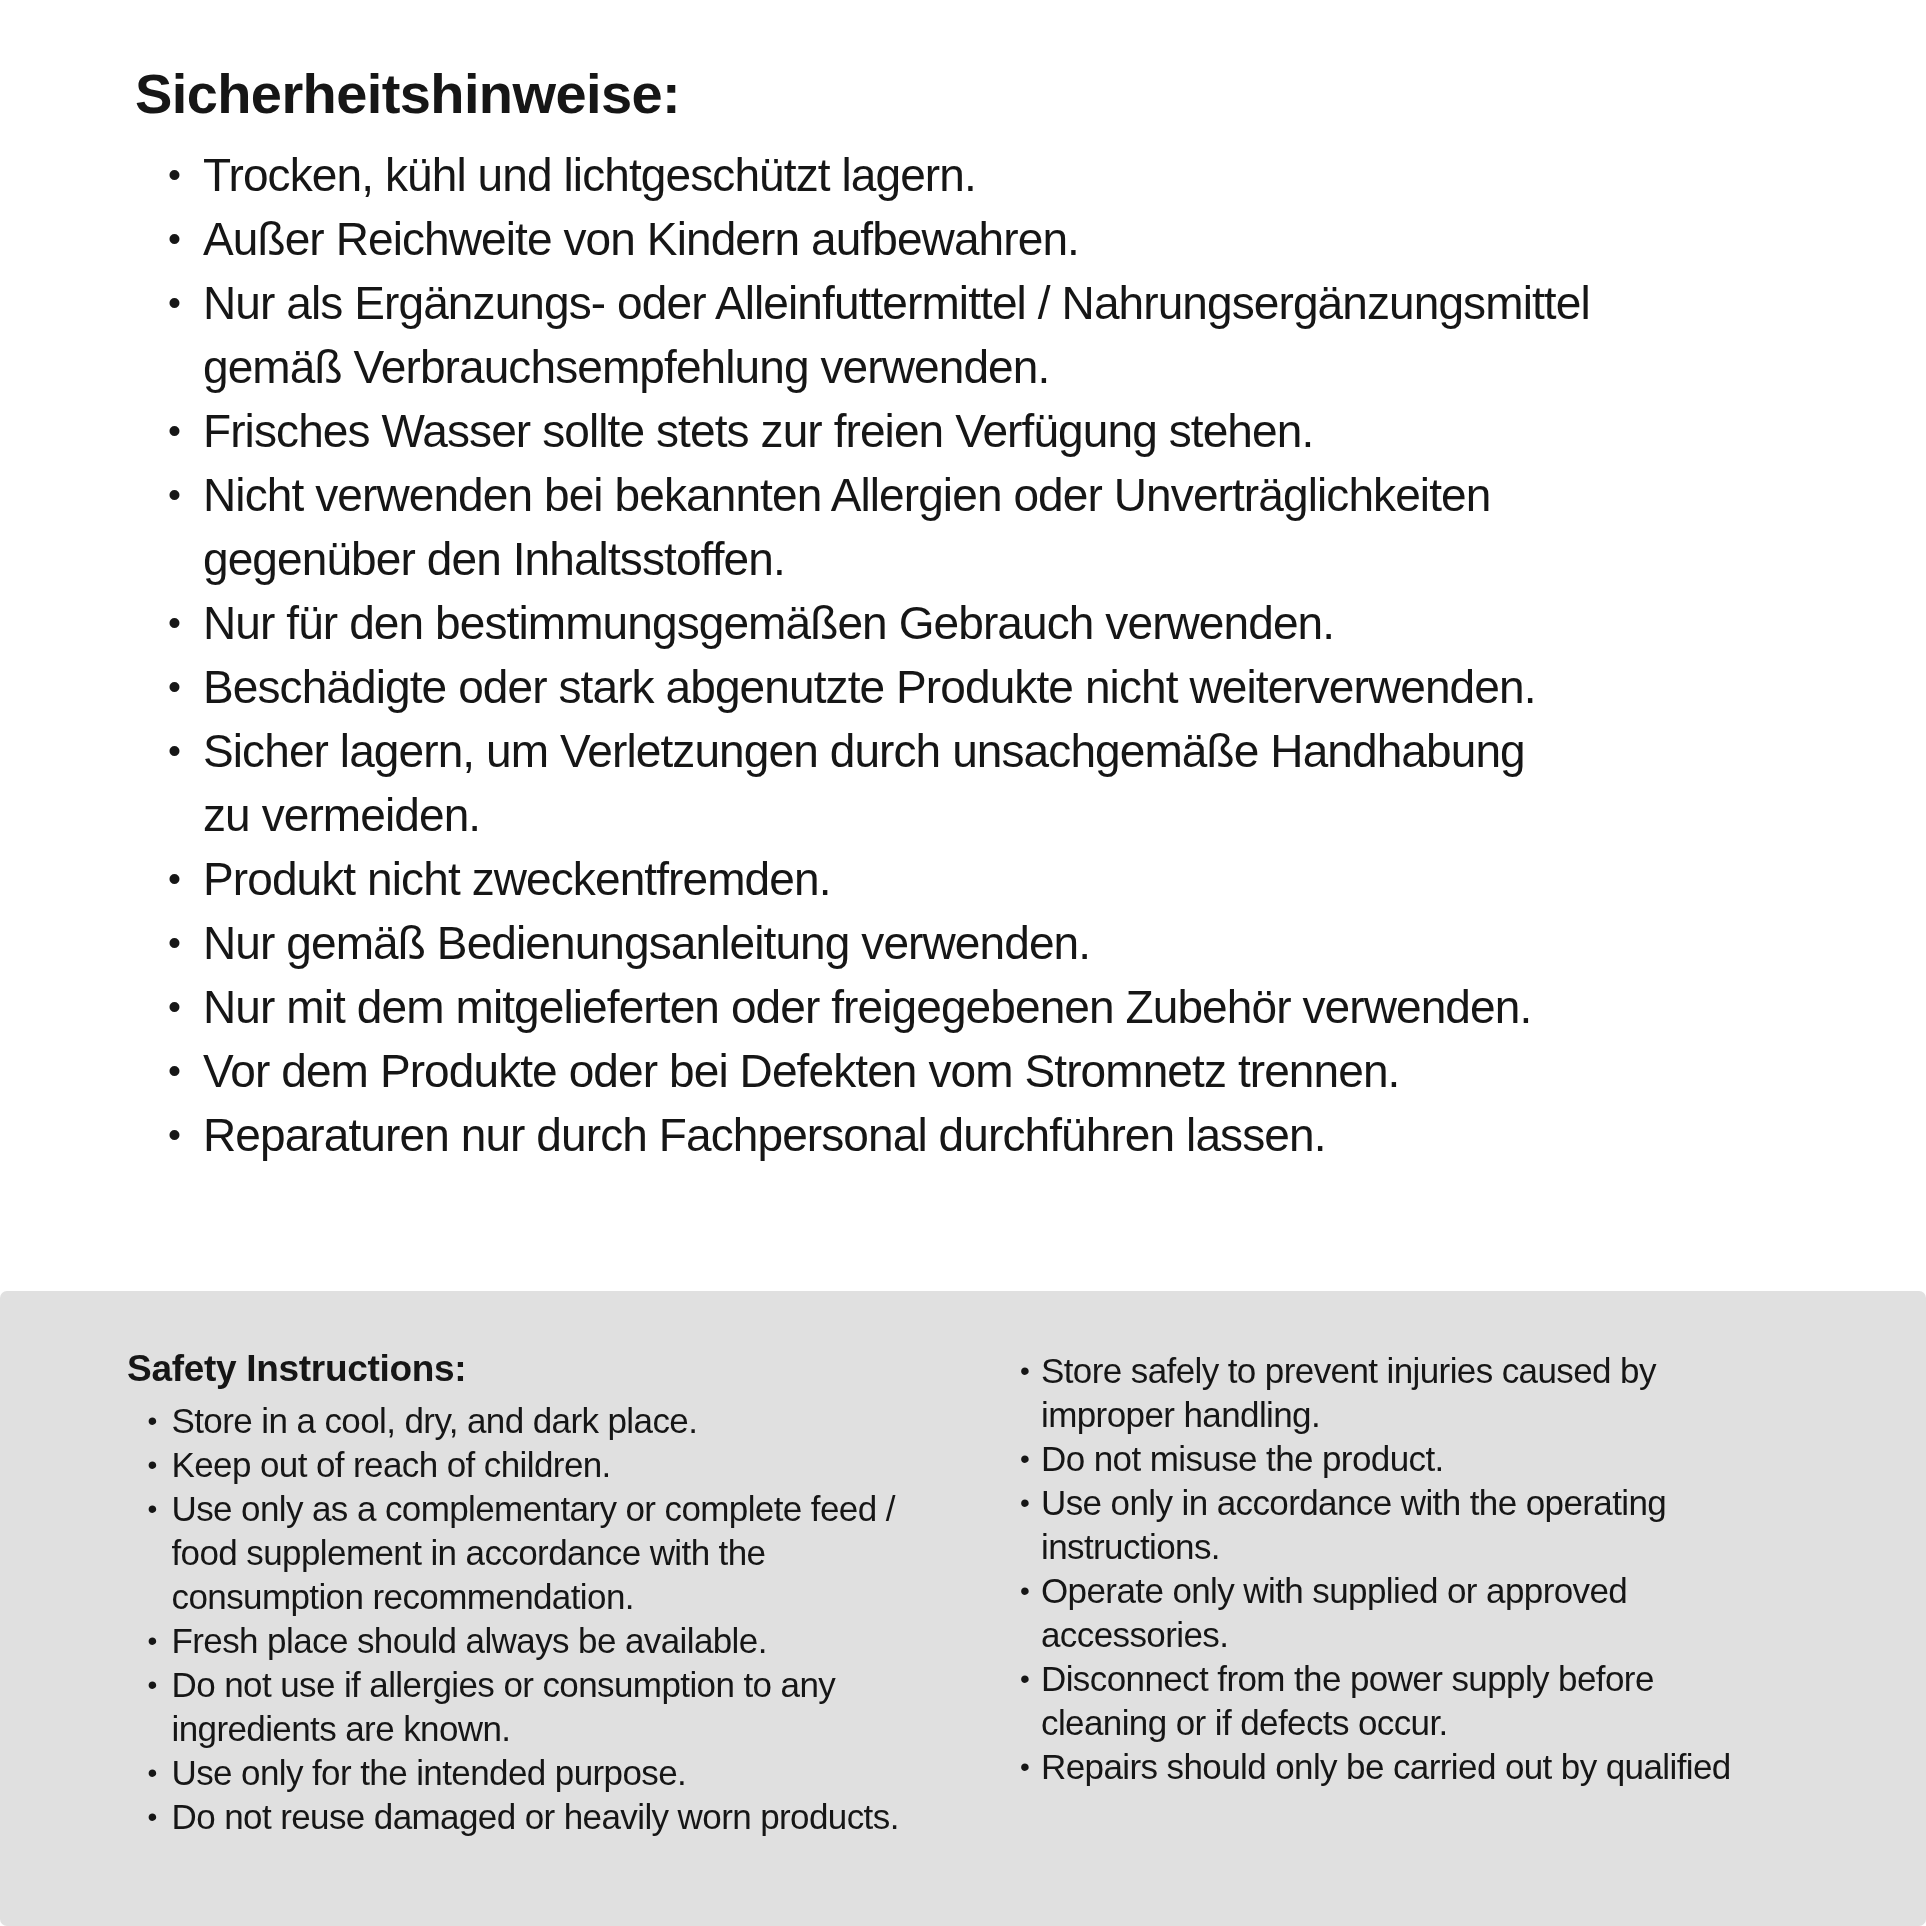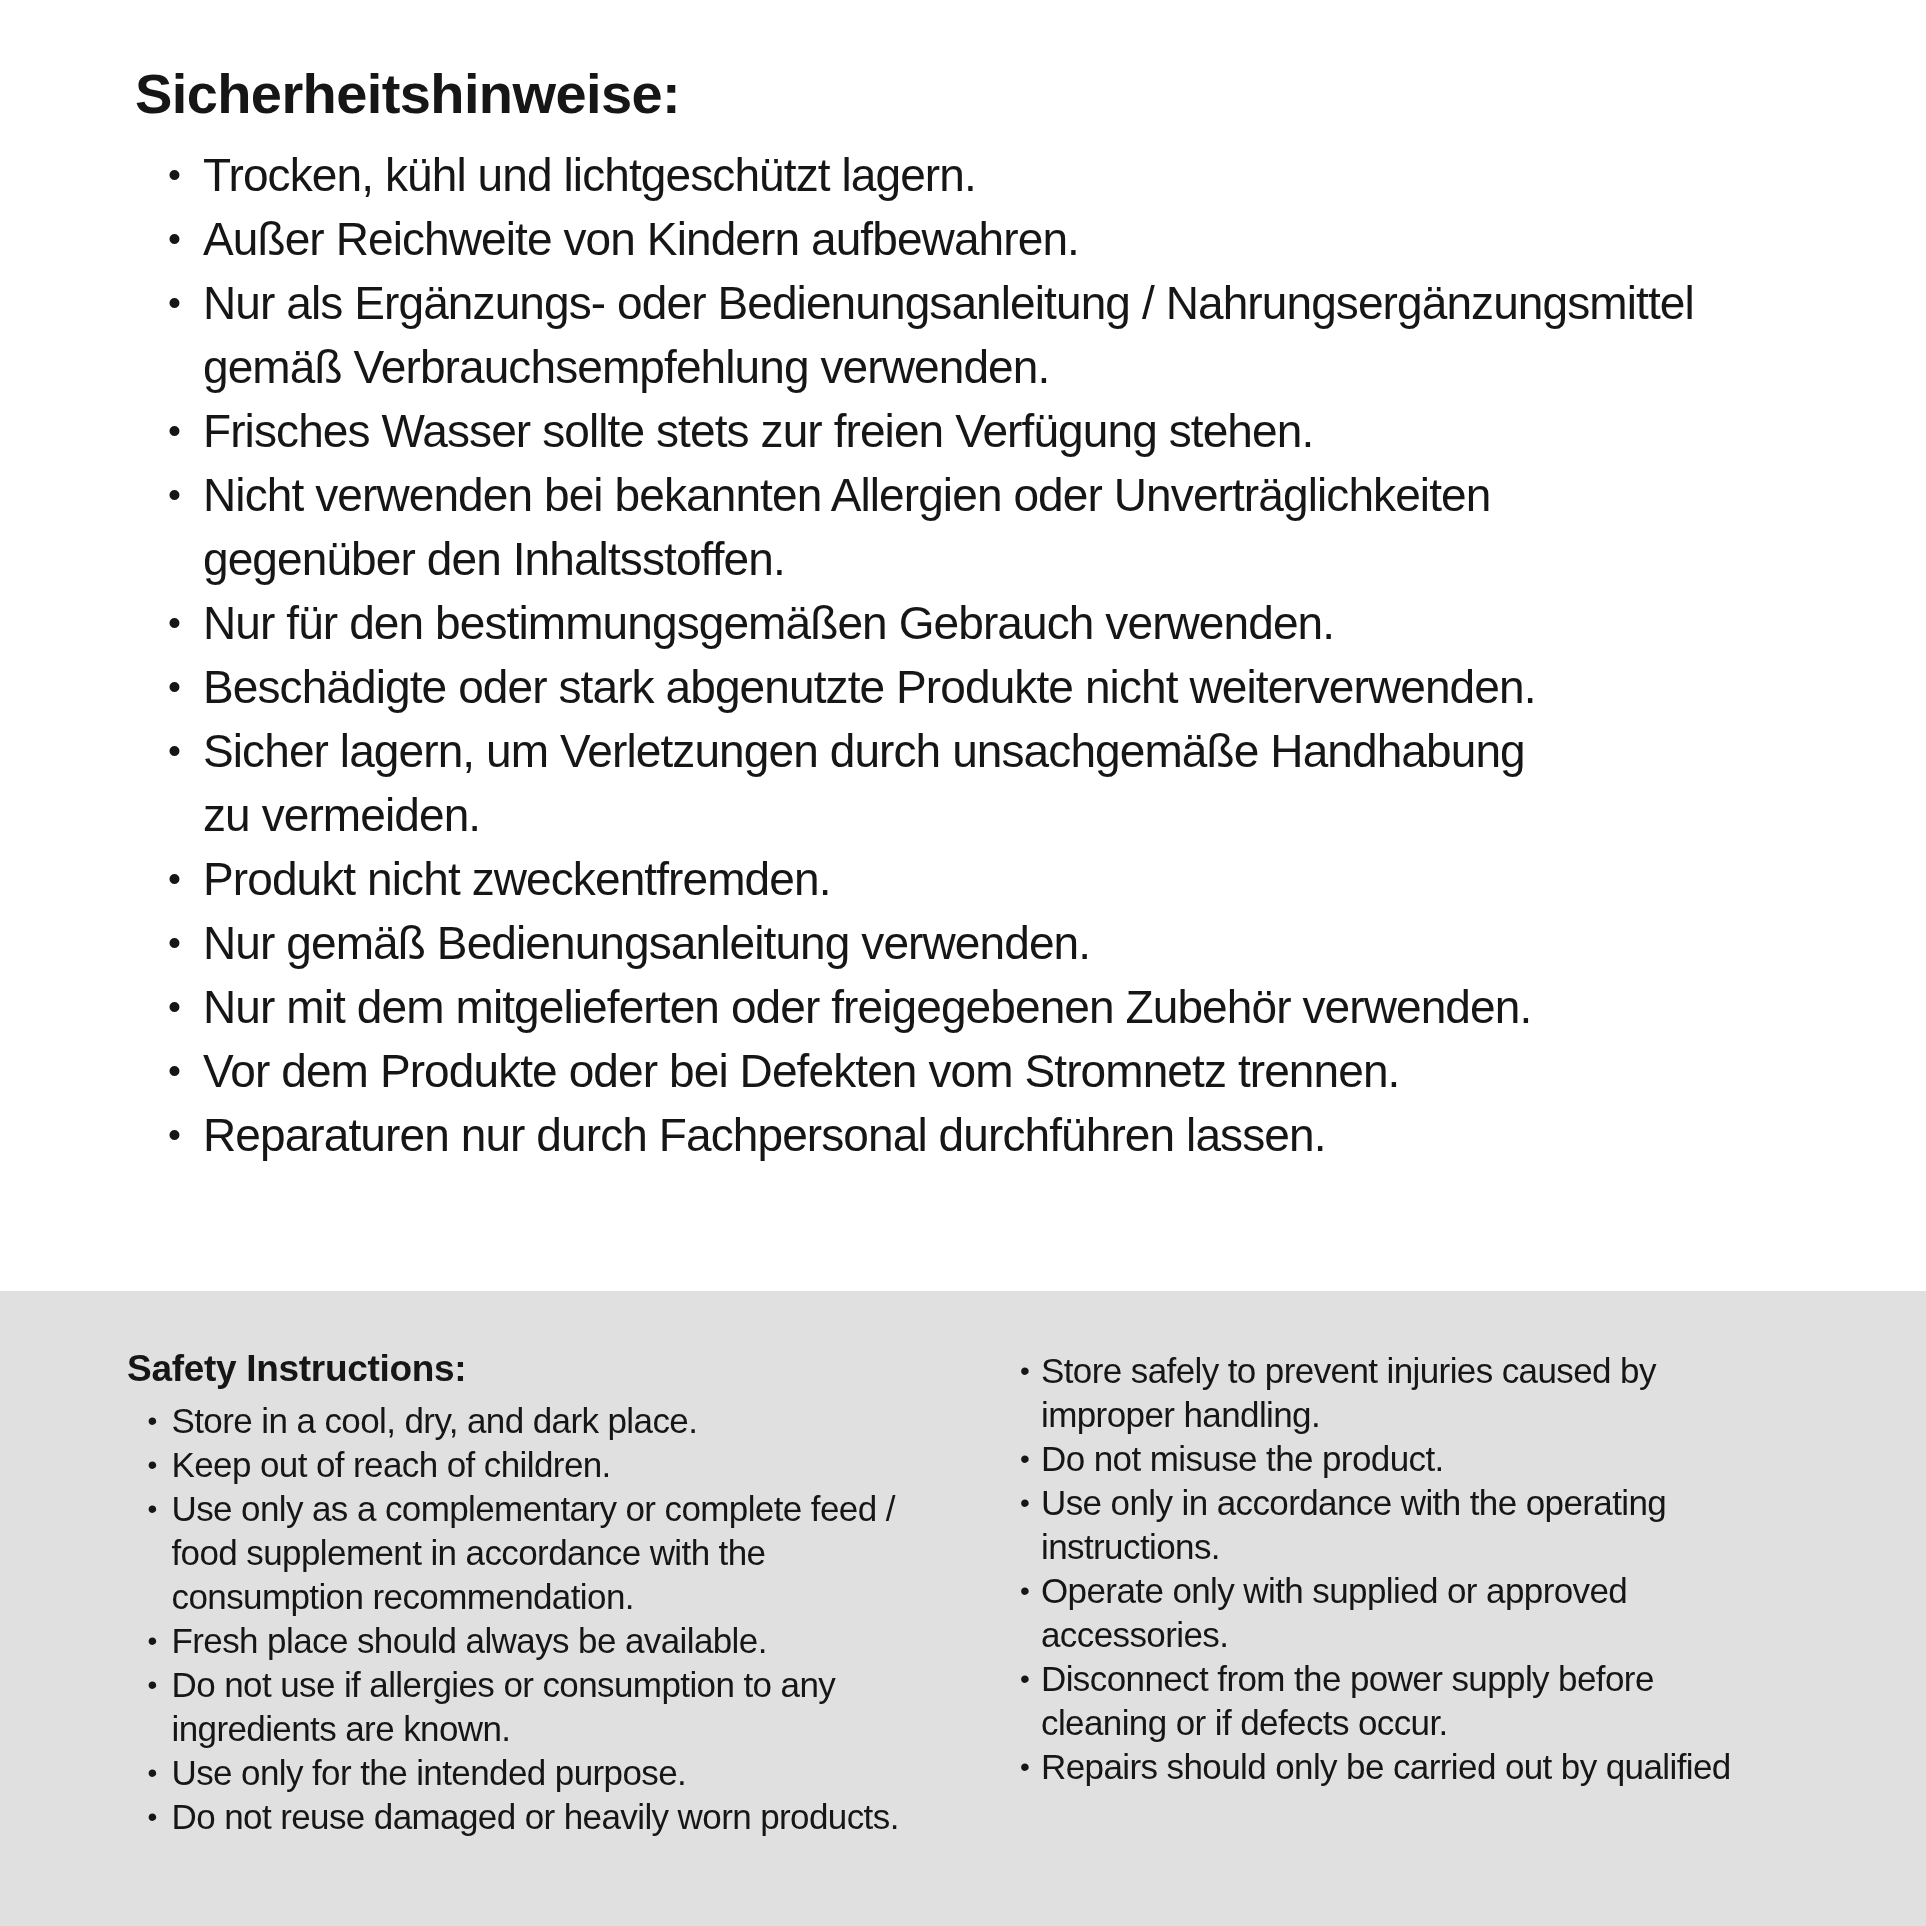--- a/index.html
+++ b/index.html
@@ -37,20 +37,21 @@
   
   .en-section {
     position: absolute;
     left: 0; right: 0;
     top: 1291px; bottom: 0;
     background: var(--band-bg, #e0e0e0);
     box-sizing: border-box;
     padding: 58px 26px 0 127px;
     display: flex;
     align-items: flex-start;
+    border-radius: 7px;
   }
   .en-col-left { flex: none; width: 854px; }
   .en-col-right { flex: none; margin-left: 39px; }
   .en-heading {
     margin: 0;
     font-size: 37px;
     line-height: 40px;
     font-weight: 700;
     letter-spacing: -0.3px;
   }
@@ -82,21 +83,21 @@
         </li>
         <li class="bullet-item">
           <span class="dot">•</span>
           <span class="lines">
             <span class="line">Außer Reichweite von Kindern aufbewahren.</span>
           </span>
         </li>
         <li class="bullet-item">
           <span class="dot">•</span>
           <span class="lines">
-            <span class="line">Nur als Ergänzungs- oder Bedienungsanleitung / Nahrungsergänzungsmittel</span>
+            <span class="line">Nur als Ergänzungs- oder Alleinfuttermittel / Nahrungsergänzungsmittel</span>
             <span class="line">gemäß Verbrauchsempfehlung verwenden.</span>
           </span>
         </li>
         <li class="bullet-item">
           <span class="dot">•</span>
           <span class="lines">
             <span class="line">Frisches Wasser sollte stets zur freien Verfügung stehen.</span>
           </span>
         </li>
         <li class="bullet-item">

